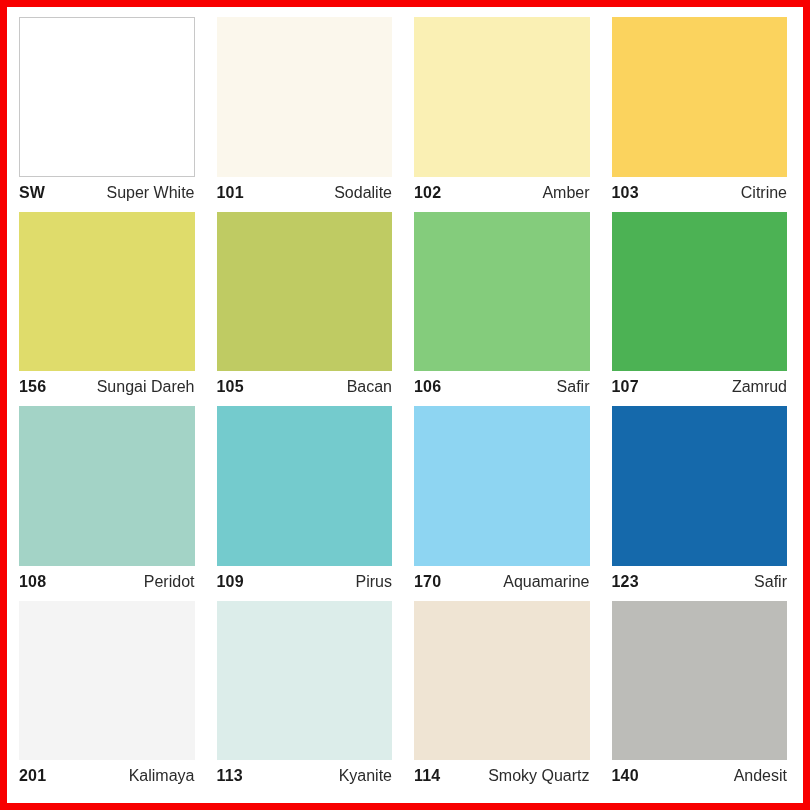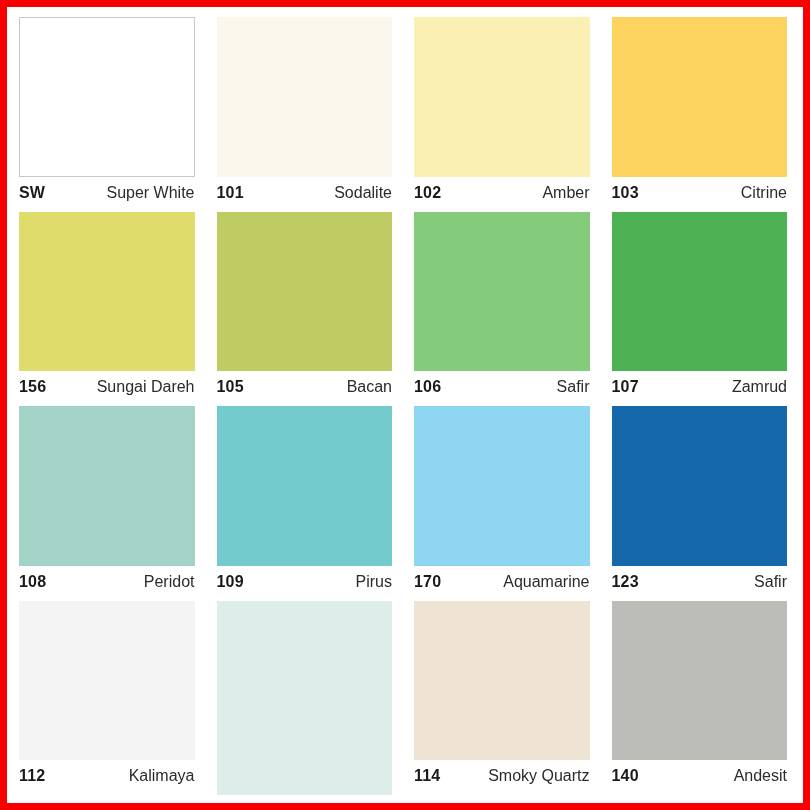--- a/index.html
+++ b/index.html
@@ -179,26 +179,30 @@
           <span class="code">123</span>
           <span class="cname">Safir</span>
         </div>
       </div>
     </div>
 
     <div class="swatch-row">
       <div class="swatch-cell">
         <div class="chip" style="background-color: rgb(244, 244, 244);"></div>
         <div class="caption">
-          <span class="code">112</span>
+          <span class="code">201</span>
           <span class="cname">Kalimaya</span>
         </div>
       </div>
       <div class="swatch-cell">
         <div class="chip" style="background-color: rgb(220, 237, 234);"></div>
+        <div class="caption">
+          <span class="code">113</span>
+          <span class="cname">Kyanite</span>
+        </div>
       </div>
       <div class="swatch-cell">
         <div class="chip" style="background-color: rgb(239, 228, 211);"></div>
         <div class="caption">
           <span class="code">114</span>
           <span class="cname">Smoky Quartz</span>
         </div>
       </div>
       <div class="swatch-cell">
         <div class="chip" style="background-color: rgb(188, 188, 184);"></div>

